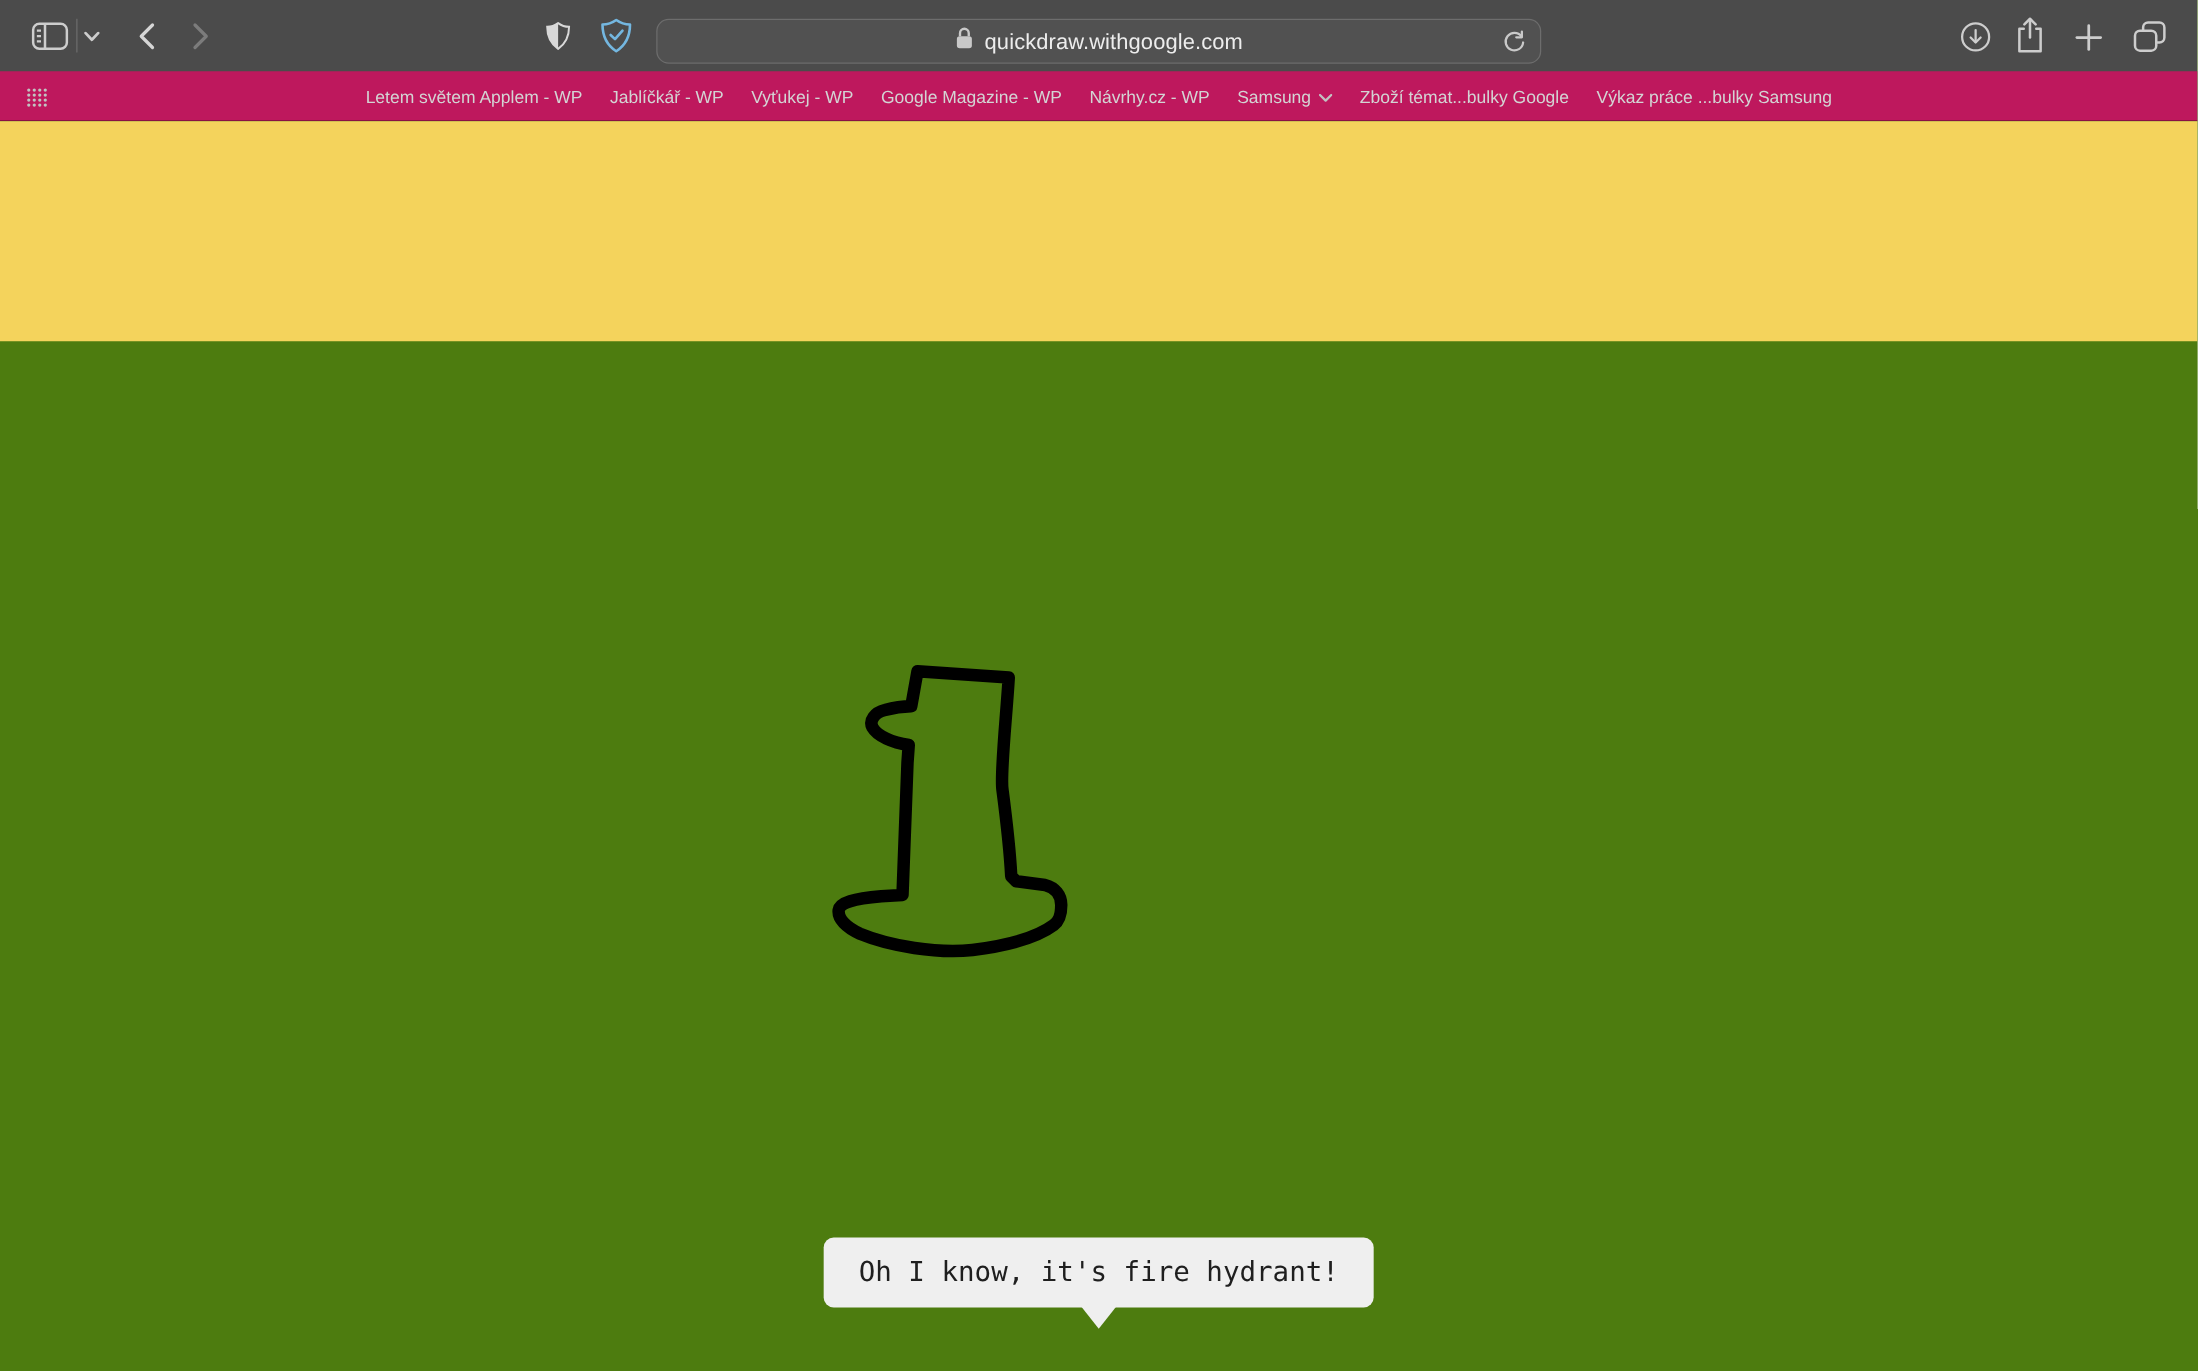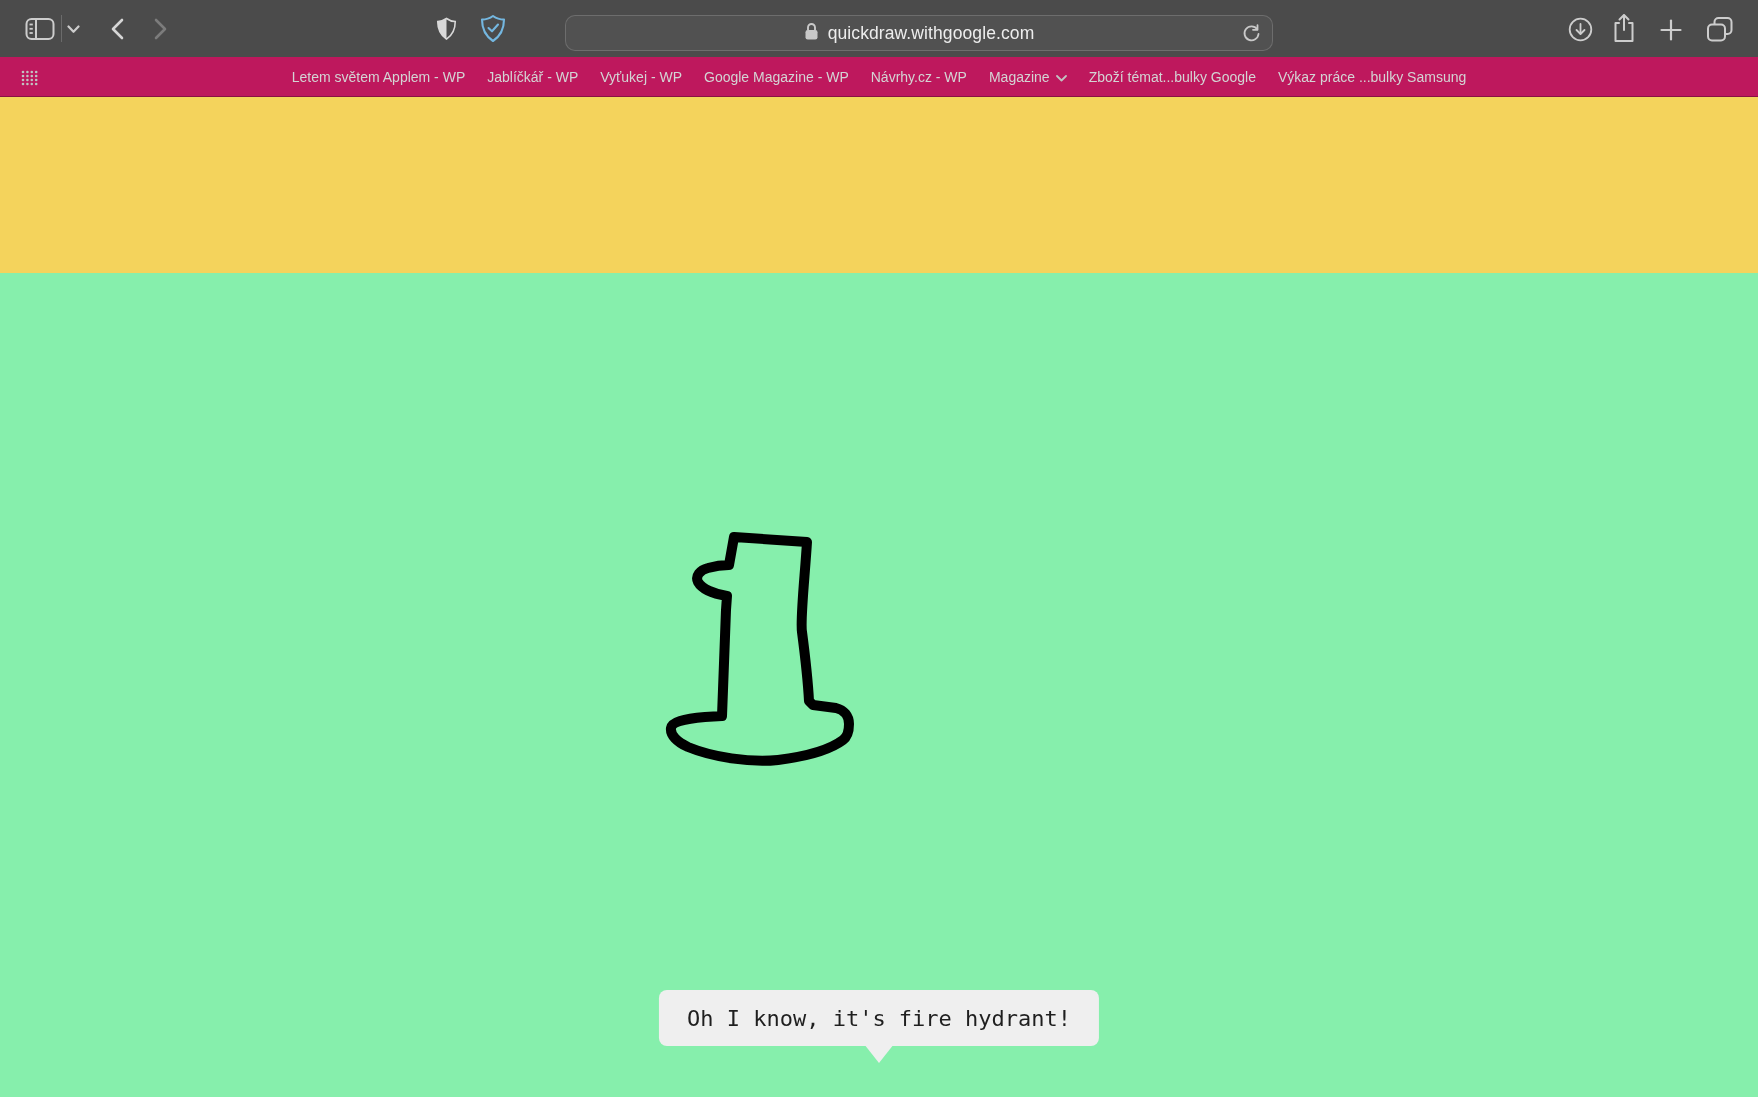--- a/index.html
+++ b/index.html
@@ -22,21 +22,21 @@
   .tb-divider {
     position: absolute; left: 61px; top: 15px; width: 1px; height: 27px;
     background: rgba(255,255,255,0.18);
   }
 
   .url-bar {
     position: absolute; left: 525px; top: 15px; width: 708px; height: 36px;
     background: #515151;
     border: 1px solid rgba(255,255,255,0.16);
     border-radius: 10px;
-    display: flex; align-items: center; justify-content: center; margin-left: 40px;
+    display: flex; align-items: center; justify-content: center;
   }
   .url-center { display: flex; align-items: center; gap: 9px; }
   .url-text {
     color: #ededed; font-size: 17.5px; letter-spacing: 0.1px;
   }
   .reload-btn { position: absolute; right: 10px; top: 7px; width: 22px; height: 22px; }
 
   
   .bookmarks-bar {
     position: absolute; top: 57px; left: 0; width: 100%; height: 40px;
@@ -47,21 +47,21 @@
   .bm-items {
     position: absolute; left: 0; top: 0; width: 100%; height: 100%;
     display: flex; align-items: center; justify-content: center; gap: 22px;
   }
   .bm-item {
     color: #d4d4d4; font-size: 14px; white-space: nowrap; cursor: default;
     display: flex; align-items: center; gap: 6px;
   }
 
   
-  .page-content { position: absolute; top: 97px; left: 0; width: 1758px; height: 1000px; background: #86efac; }
+  .page-content { position: absolute; top: 97px; left: 0; width: 1758px; height: 1000px; background: #4d7c0f; }
   .banner { position: absolute; top: 0; left: 0; width: 1758px; height: 176px; background: #f4d35c; }
 
   .sketch { position: absolute; left: 650px; top: 423px;  }
 
   .guess-bubble {
     position: absolute; top: 893px;  left: 50%; transform: translateX(-50%);
     background: #efefef; border-radius: 8px;
     height: 56px; padding: 0 28px;
     display: flex; align-items: center;
     font-family: "DejaVu Sans Mono", "Liberation Mono", monospace;
@@ -228,21 +228,21 @@
       </span>
     </div>
 
     <div class="bm-items">
       <span class="bm-item">Letem světem Applem - WP</span>
       <span class="bm-item">Jablíčkář - WP</span>
       <span class="bm-item">Vyťukej - WP</span>
       <span class="bm-item">Google Magazine - WP</span>
       <span class="bm-item">Návrhy.cz - WP</span>
       <span class="bm-item">
-        <span>Magazine</span>
+        <span>Samsung</span>
         <span>
           <svg width="11" height="7" viewBox="0 0 11 7">
             <path d="M1,1 L5.5,5.5 L10,1" fill="none" stroke="#c2c2c2" stroke-width="1.8" stroke-linecap="round" stroke-linejoin="round"></path>
           </svg>
         </span>
       </span>
       <span class="bm-item">Zboží témat...bulky Google</span>
       <span class="bm-item">Výkaz práce ...bulky Samsung</span>
     </div>
   </div>

